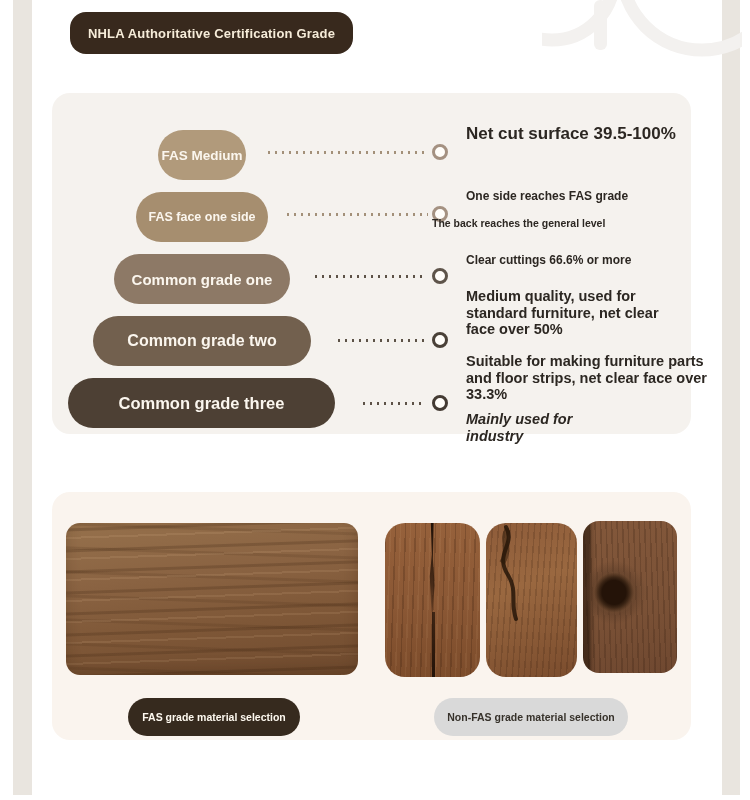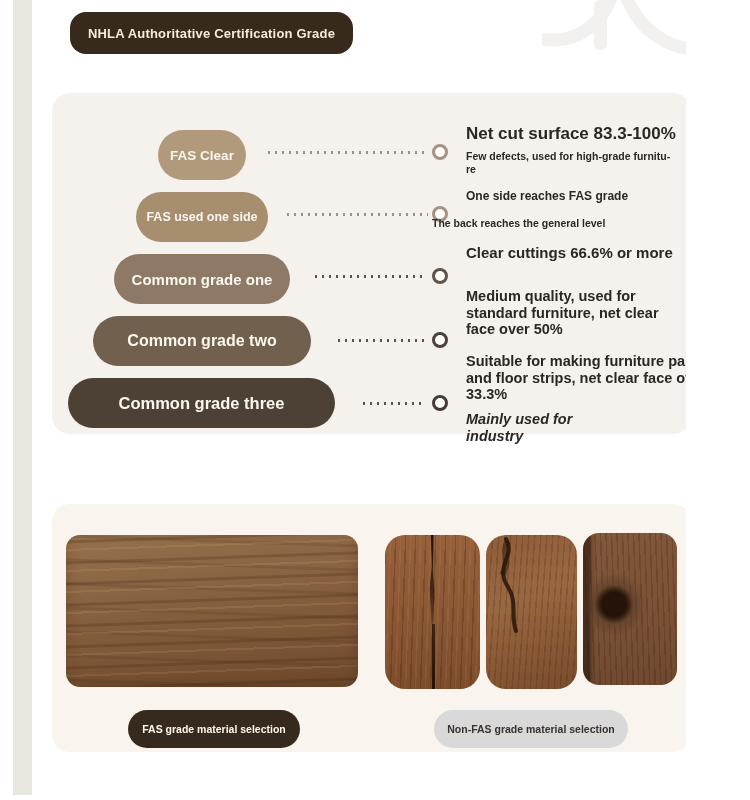--- a/index.html
+++ b/index.html
@@ -1,35 +1,35 @@
 <!DOCTYPE html>
 <html><head>
 <meta charset="utf-8">
 <style>
   html,body{margin:0;padding:0;background:#ffffff;}
   #stage{
-    position:relative;width:686px;height:800px;background:#ffffff;
+    position:relative;width:750px;height:800px;background:#ffffff;
     font-family:"Liberation Sans",sans-serif;overflow:hidden;
   }
   .edge-strip{position:absolute;top:0;height:795px;background:#e9e5df;}
   #strip-left{left:13px;width:19px;}
   #strip-right{left:722px;width:18px;}
 
   
   .badge{
     position:absolute;left:70px;top:12px;width:283px;height:42px;
     background:#38291d;border-radius:16px;color:#f6ecd9;
     display:flex;align-items:center;justify-content:center;
     font-size:13px;font-weight:bold;letter-spacing:.2px;
   }
 
   
   .card{position:absolute;left:52px;width:639px;border-radius:18px;}
   #grade-card{top:93px;height:341px;background:#f5f2ee;}
-  #materials-card{top:492px;height:248px;background:#faf4ee;margin-top:12px;}
+  #materials-card{top:492px;height:248px;background:#faf4ee;}
 
   
   .gpill{
     position:absolute;height:50px;border-radius:25px;color:#fbf6ee;
     display:flex;align-items:center;justify-content:center;
     font-weight:bold;text-align:center;
   }
   .gp0{left:106px;top:37px;width:88px;background:#b19a7b;font-size:13.5px;}
   .gp1{left:84px;top:99px;width:132px;background:#a68e6f;font-size:12.5px;}
   .gp2{left:62px;top:161px;width:176px;background:#8d7966;font-size:15px;}
@@ -54,21 +54,21 @@
   .r3{left:380px;top:239px;border-color:#4a4138;}
   .r4{left:380px;top:302px;border-color:#443b33;}
 
   
   .txt{position:absolute;color:#2c2722;font-weight:bold;}
   .pre{white-space:pre-line;}
   .h0{left:414px;top:31px;font-size:17px;}
   .n0{left:414px;top:57px;font-size:10.5px;width:230px;line-height:1.2;}
   .h1{left:414px;top:96px;font-size:12px;}
   .n1{left:380px;top:124px;font-size:10.5px;}
-  .h2{left:414px;top:151px;font-size:15px;}
+  .h2{left:414px;top:160px;font-size:12px;}
   .p3{left:414px;top:195px;font-size:14.5px;line-height:1.15;width:300px;}
   .p4{left:414px;top:260px;font-size:14.5px;line-height:1.15;width:310px;}
   .p5{left:414px;top:318px;font-size:14.5px;line-height:1.15;width:200px;font-style:italic;}
 
   
   .wood{position:absolute;overflow:hidden;}
   #board-large{
     left:14px;top:31px;width:292px;height:152px;border-radius:14px;
     background:
       repeating-linear-gradient(178deg,rgba(0,0,0,0) 0 5px,rgba(58,33,14,.22) 6px 8px,rgba(0,0,0,0) 9px 14px,rgba(255,214,170,.10) 14px 16px,rgba(0,0,0,0) 16px 21px),
@@ -131,24 +131,24 @@
     <rect x="52" y="0" width="13" height="50" rx="6" fill="#f3f1ef"></rect>
   </svg>
 
   <div class="badge">
     <span>NHLA Authoritative Certification Grade</span>
   </div>
 
   <div id="grade-card" class="card">
 
     <div class="gpill gp0">
-      <span>FAS Clear</span>
+      <span>FAS Medium</span>
     </div>
     <div class="gpill gp1">
-      <span>FAS used one side</span>
+      <span>FAS face one side</span>
     </div>
     <div class="gpill gp2">
       <span>Common grade one</span>
     </div>
     <div class="gpill gp3">
       <span>Common grade two</span>
     </div>
     <div class="gpill gp4">
       <span>Common grade three</span>
     </div>
@@ -158,23 +158,21 @@
     <div class="dots dark d2"></div>
     <div class="dots dark d3"></div>
     <div class="dots dark d4"></div>
 
     <div class="ring r0"></div>
     <div class="ring r1"></div>
     <div class="ring r2"></div>
     <div class="ring r3"></div>
     <div class="ring r4"></div>
 
-    <div class="txt h0">Net cut surface 83.3-100%</div>
-    <div class="txt n0 pre">Few defects, used for high-grade furnitu-
-re</div>
+    <div class="txt h0">Net cut surface 39.5-100%</div>
     <div class="txt h1">One side reaches FAS grade</div>
     <div class="txt n1">The back reaches the general level</div>
     <div class="txt h2">Clear cuttings 66.6% or more</div>
     <div class="txt p3 pre">Medium quality, used for
 standard furniture, net clear
 face over 50%</div>
     <div class="txt p4 pre">Suitable for making furniture parts
 and floor strips, net clear face over
 33.3%</div>
     <div class="txt p5 pre">Mainly used for

